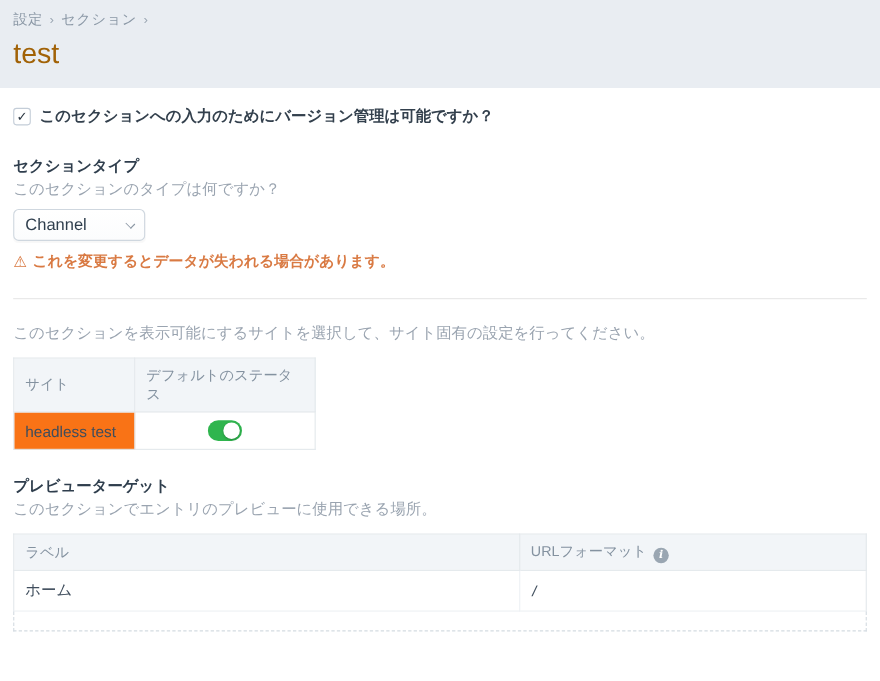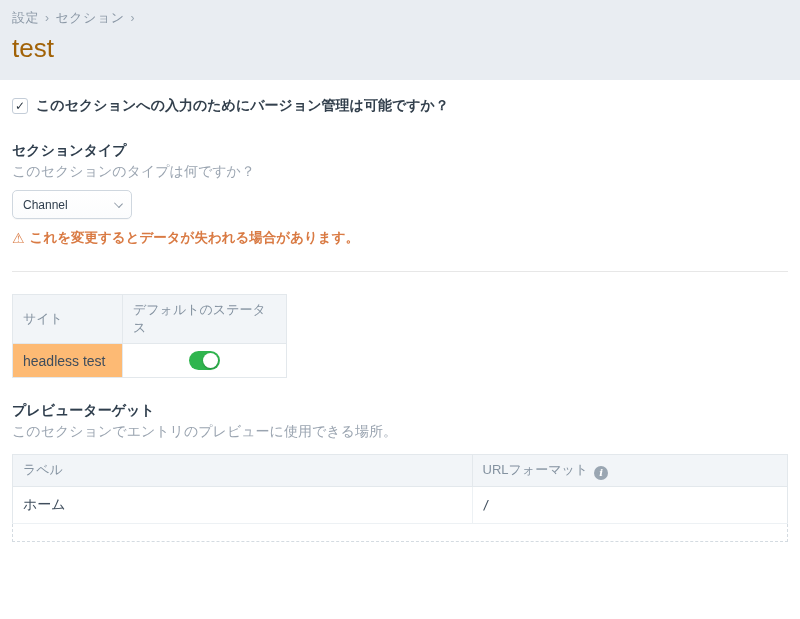--- a/index.html
+++ b/index.html
@@ -50,21 +50,21 @@
 
   
   .select-wrap { margin-top: 9px; display: inline-block; position: relative; }
   .select-btn {
     display: inline-flex; align-items: center;
     min-width: 120px; height: 29px;
     padding: 0 22px 0 10px;
     background: linear-gradient(#ffffff, #fbfcfd);
     border: 1px solid #cfd7df;
     border-radius: 5px;
-    font-size: 12px; color: #2f3e4d;
+    font-size: 15px; color: #2f3e4d;
     cursor: pointer;
     box-shadow: 0 1px 1px rgba(0,0,0,.03);
   }
   .select-chevron {
     position: absolute; right: 10px; top: 10px;
     width: 7px; height: 7px;
     border-right: 1.5px solid #8a96a3;
     border-bottom: 1.5px solid #8a96a3;
     transform: rotate(45deg) scaleY(.8);
     pointer-events: none;
@@ -88,21 +88,21 @@
     background: #f2f5f8;
     color: #8492a0;
     font-weight: normal;
     font-size: 13px;
     text-align: left;
     padding: 6px 10px;
   }
   
   .site-table { margin-top: 13px; }
   .site-table .site-th {
-    background: #fdba74;
+    background: #f97316;
     color: #3f4d5c;
     font-weight: normal;
     text-align: left;
     padding: 8px 10px;
     width: 110px;
   }
   .site-table .status-cell { width: 164px; text-align: center; padding: 7px 10px; background:#fff; }
   .lightswitch {
     display: inline-block;
     width: 31px; height: 19px;
@@ -186,20 +186,21 @@
     </span>
     <div class="warning">
       <span class="warning-icon">⚠</span>
       <span>これを変更するとデータが失われる場合があります。</span>
     </div>
   </div>
 
   <hr class="divider">
 
   <div class="field">
+    <div class="instructions">このセクションを表示可能にするサイトを選択して、サイト固有の設定を行ってください。</div>
     <table class="data-table site-table">
       <thead>
         <tr>
           <th>サイト</th>
           <th>デフォルトのステータス</th>
         </tr>
       </thead>
       <tbody>
         <tr>
           <th class="site-th">headless test</th>

